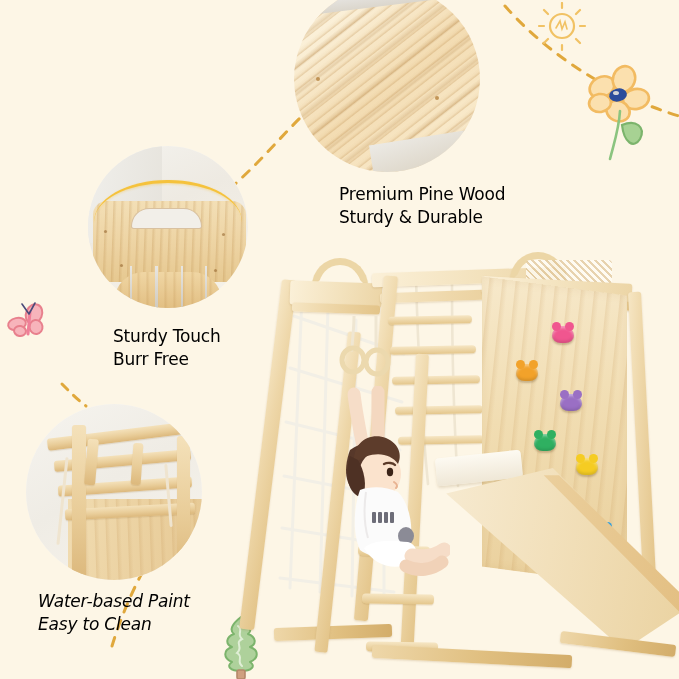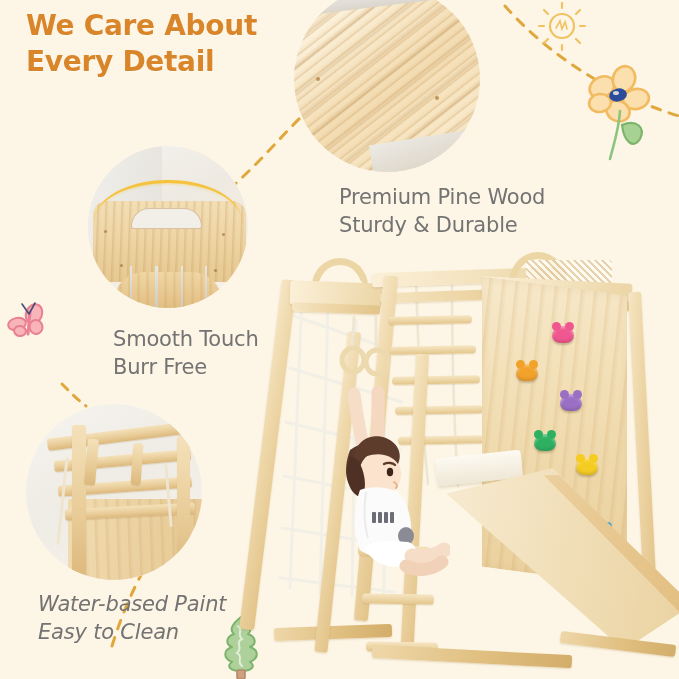--- a/index.html
+++ b/index.html
@@ -38,23 +38,23 @@
     color: #d9852a;
     white-space: pre-line;
     text-shadow: 0 1px 0 rgba(255,255,255,0.6);
   }
 
   
   .caption {
     position: absolute;
     font-family: "DejaVu Sans", "Liberation Sans", sans-serif;
     font-weight: normal;
-    font-size: 21px;
+    font-size: 17px;
     line-height: 1.34;
-    color: #737373;
+    color: #000000;
     white-space: pre-line;
     letter-spacing: -0.2px;
   }
   .cap-premium { left: 339px; top: 183px; width: 300px; }
   .cap-smooth  { left: 113px; top: 325px; width: 240px; }
   .cap-paint   { left: 38px;  top: 590px; width: 290px; font-style: italic; }
 
   
   .circle {
     position: absolute;
@@ -265,22 +265,20 @@
 
 <div id="poster">
 
   <svg class="dash-svg" viewBox="0 0 679 679" preserveAspectRatio="none">
     <path d="M200 210 C 240 186, 268 150, 300 118" fill="none" stroke="#e0a83c" stroke-width="3" stroke-linecap="round" stroke-dasharray="9 9"></path>
     <path d="M505 6 C 540 46, 600 92, 679 116" fill="none" stroke="#e0a83c" stroke-width="3" stroke-linecap="round" stroke-dasharray="9 9"></path>
     <path d="M112 646 C 126 600, 150 552, 176 520" fill="none" stroke="#e0a83c" stroke-width="3" stroke-linecap="round" stroke-dasharray="9 9"></path>
     <path d="M62 384 C 72 394, 78 400, 86 406" fill="none" stroke="#e0a83c" stroke-width="3" stroke-linecap="round" stroke-dasharray="8 8"></path>
   </svg>
 
-  <div class="headline">We Care About
-Every Detail</div>
 
   <div class="circle circle-wood">
     <div class="photo">
       <div class="grain-bg"></div>
       <div class="grain-edge-top"></div>
       <div class="grain-edge-bot"></div>
       <div class="grain-knot" style="left:12%; top:49%;"></div>
       <div class="grain-knot" style="left:76%; top:59%;"></div>
     </div>
   </div>
@@ -320,21 +318,21 @@
       <div class="wp-beam" style="left:34%; top:20%; width:6%;  height:26%; transform:rotate(5deg);"></div>
       <div class="wp-beam" style="left:60%; top:22%; width:5.5%;height:24%; transform:rotate(4deg);"></div>
 
       <div class="wp-rope" style="left:20%; top:30%; height:50%; transform:rotate(6deg);"></div>
       <div class="wp-rope" style="left:80%; top:34%; height:36%; transform:rotate(-5deg);"></div>
     </div>
   </div>
 
   <div class="caption cap-premium">Premium Pine Wood
 Sturdy &amp; Durable</div>
-  <div class="caption cap-smooth">Smooth Touch
+  <div class="caption cap-smooth">Sturdy Touch
 Burr Free</div>
   <div class="caption cap-paint">Water-based Paint
 Easy to Clean</div>
 
   <svg class="doodle doodle-sun" viewBox="0 0 64 62">
     <g fill="none" stroke="#f1c264" stroke-width="2.2" stroke-linecap="round">
       <circle cx="34" cy="24" r="12"></circle>
       <path d="M34 6 v-5 M48 12 l4-4 M52 24 h5 M48 37 l4 4 M34 43 v5
                M20 37 l-4 4 M16 24 h-5 M20 12 l-4-4"></path>
       <path d="M28 26 l4-7 2 8 3-7 2 7" stroke-width="1.6"></path>

